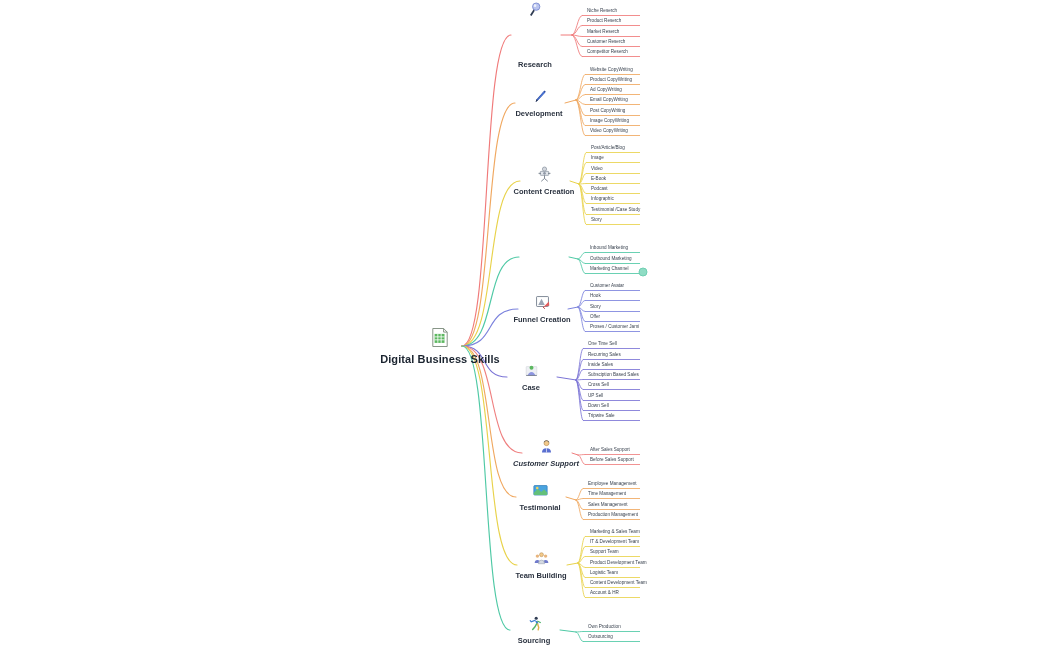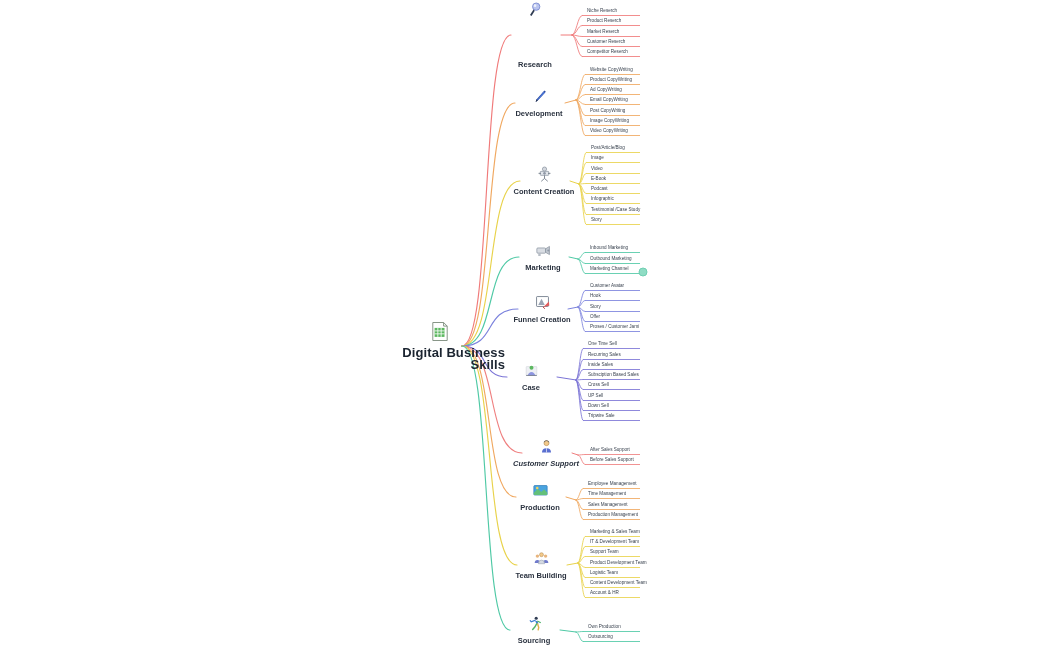--- a/index.html
+++ b/index.html
@@ -12,21 +12,21 @@
   #links{position:absolute;left:0;top:0;width:1050px;height:650px;pointer-events:none;}
 
   .root-node{
     position:absolute;
     display:flex;flex-direction:column;align-items:center;
     transform:translate(-50%,-50%);
     width:130px;
   }
   .root-icon{width:18px;height:20px;margin-bottom:5px;}
   .root-label{
-    font-size:13px;font-weight:bold;color:#1b2430;text-align:right;line-height:12px;
+    font-size:11px;font-weight:bold;color:#1b2430;text-align:center;line-height:12px;
     letter-spacing:.1px;
   }
 
   .branch-node{
     position:absolute;
     display:flex;flex-direction:column;align-items:center;
     transform:translate(-50%,-50%);
     width:120px;
   }
   .branch-icon{width:17px;height:17px;margin-bottom:4px;}
@@ -229,29 +229,20 @@
       <div class="branch-label" style="color: rgb(43, 51, 64);">Content Creation</div>
     </div>
     <div class="leaf" style="left: 588px; top: 143.5px;">Post/Article/Blog</div>
     <div class="leaf" style="left: 588px; top: 153.5px;">Image</div>
     <div class="leaf" style="left: 588px; top: 164.5px;">Video</div>
     <div class="leaf" style="left: 588px; top: 174.5px;">E-Book</div>
     <div class="leaf" style="left: 588px; top: 184.5px;">Podcast</div>
     <div class="leaf" style="left: 588px; top: 194.5px;">Infographic</div>
     <div class="leaf" style="left: 588px; top: 205.5px;">Testimonial /Case Study</div>
     <div class="leaf" style="left: 588px; top: 215.5px;">Story</div>
-    <div class="branch-node" style="left: 543px; top: 257px;">
-      <svg class="branch-icon" viewBox="0 0 24 24">
-        <rect x="2.6" y="8.4" width="12.4" height="7.4" rx="1.4" fill="#d9dde3" stroke="#7d8794" stroke-width="0.9"></rect>
-        <path d="M15 9.6 L20.4 6.2 v11.6 L15 14.6 Z" fill="#c3c9d2" stroke="#7d8794" stroke-width="0.9"></path>
-        <circle cx="18.8" cy="12" r="1.5" fill="#8f98a6"></circle>
-        <rect x="4.6" y="15.8" width="3.4" height="4" fill="#b7bdc6"></rect>
-      </svg>
-      <div class="branch-label" style="color: rgb(43, 51, 64);">Marketing</div>
-    </div>
     <div class="leaf" style="left: 587px; top: 243.5px;">Inbound Marketing</div>
     <div class="leaf" style="left: 587px; top: 254.5px;">Outbound Marketing</div>
     <div class="leaf" style="left: 587px; top: 264.5px;">Marketing Channel</div>
     <div class="collapse-dot" style="left: 643px; top: 272px;"></div>
     <div class="branch-node" style="left: 542px; top: 309px;">
       <svg class="branch-icon" viewBox="0 0 24 24">
         <rect x="3.6" y="3.6" width="16.8" height="14" rx="1" fill="#ffffff" stroke="#5f6b7c" stroke-width="1.1"></rect>
         <path d="M6 15.4 L10.6 6.6 L15.2 15.4 Z" fill="#9aa4b4"></path>
         <path d="M13 18.6 L21 10.6 L21.6 16.4 Z" fill="#e05c5c"></path>
         <path d="M12.6 18.2 L15.4 20.8" stroke="#c03b3b" stroke-width="1.4"></path>
@@ -290,21 +281,21 @@
       <div class="branch-label" style="color: rgb(43, 51, 64);">Customer Support</div>
     </div>
     <div class="leaf" style="left: 587px; top: 445.5px;">After Sales Support</div>
     <div class="leaf" style="left: 587px; top: 455.5px;">Before Sales Support</div>
     <div class="branch-node" style="left: 540px; top: 497px;">
       <svg class="branch-icon" viewBox="0 0 24 24">
         <rect x="2.6" y="5" width="18.8" height="13.4" rx="1.2" fill="#4aa3e0" stroke="#2d7bb5" stroke-width="1"></rect>
         <path d="M2.6 15.2 L8.4 9.6 L13 14.2 L17.2 10.4 L21.4 14.8 v3.6 H2.6 Z" fill="#63c07a"></path>
         <circle cx="7.4" cy="8.6" r="1.8" fill="#f5d35a"></circle>
       </svg>
-      <div class="branch-label" style="color: rgb(43, 51, 64);">Production</div>
+      <div class="branch-label" style="color: rgb(43, 51, 64);">Testimonial</div>
     </div>
     <div class="leaf" style="left: 585px; top: 479.5px;">Employee Management</div>
     <div class="leaf" style="left: 585px; top: 489.5px;">Time Management</div>
     <div class="leaf" style="left: 585px; top: 500.5px;">Sales Management</div>
     <div class="leaf" style="left: 585px; top: 510.5px;">Production Management</div>
     <div class="branch-node" style="left: 541px; top: 565px;">
       <svg class="branch-icon" viewBox="0 0 24 24">
         <circle cx="6.2" cy="8.6" r="2.4" fill="#e8b57e"></circle>
         <path d="M2.4 18.4 q0 -4.4 3.8 -4.4 q3.8 0 3.8 4.4 Z" fill="#6f7acb"></path>
         <circle cx="17.8" cy="8.6" r="2.4" fill="#e8b57e"></circle>

